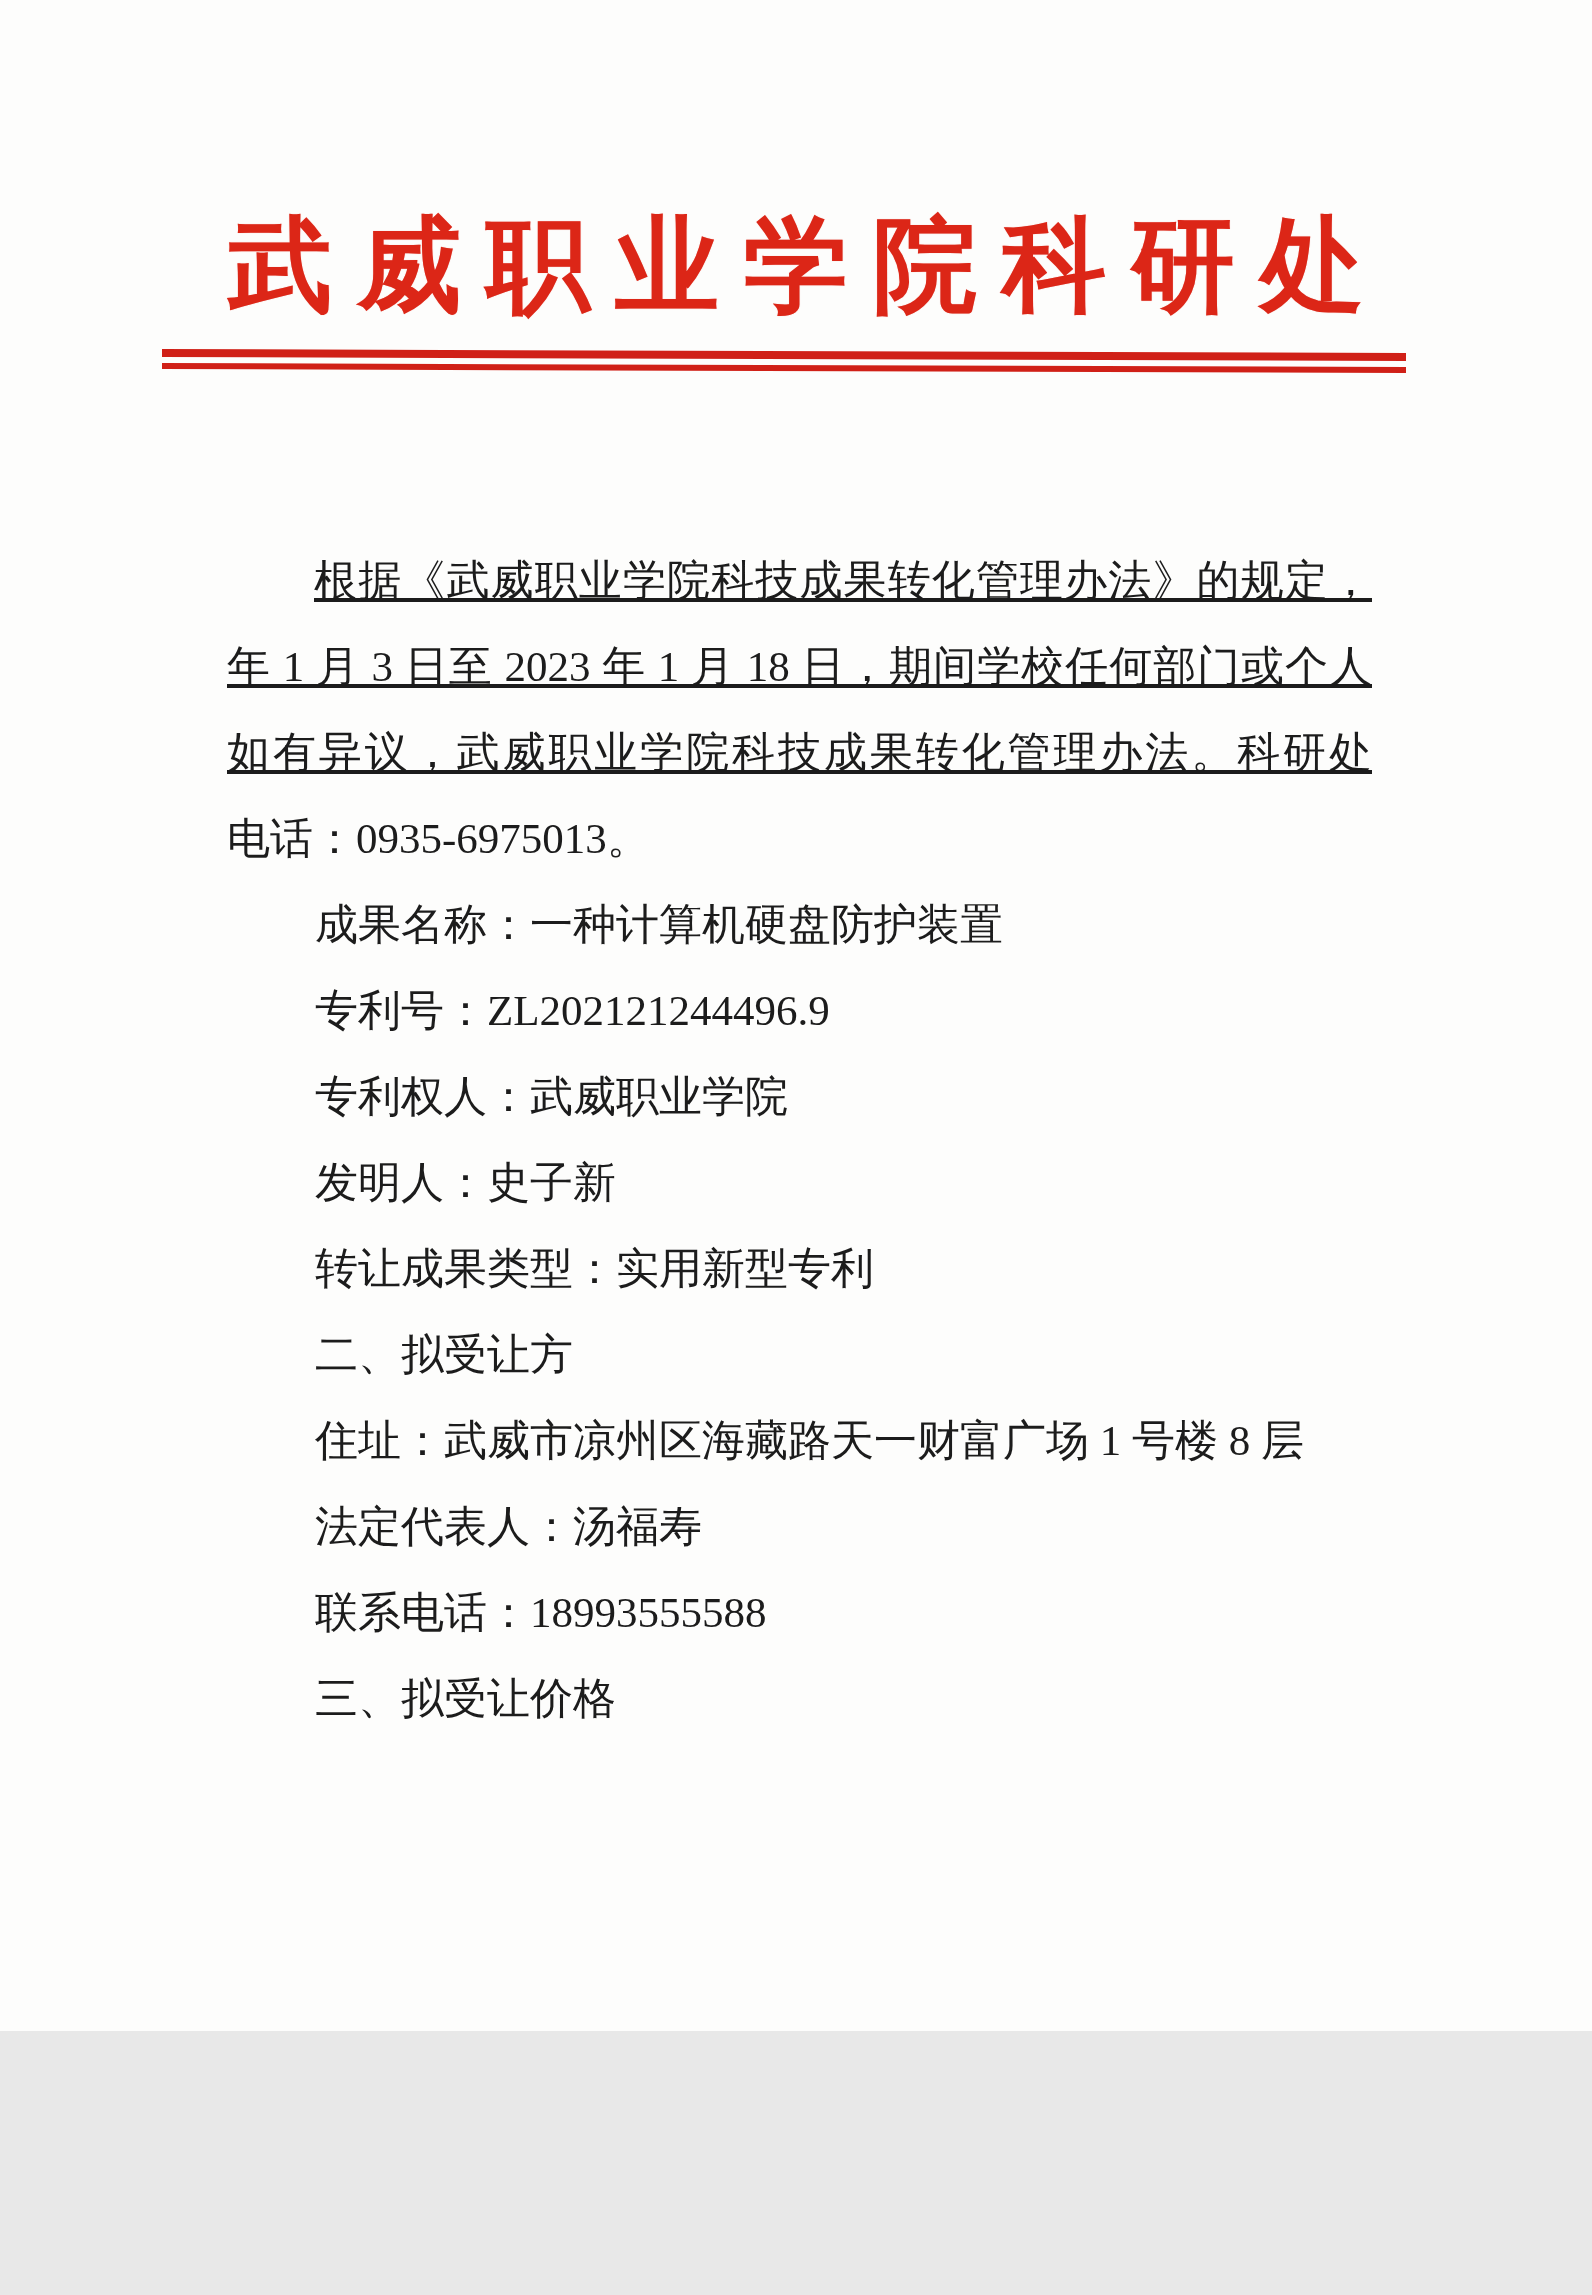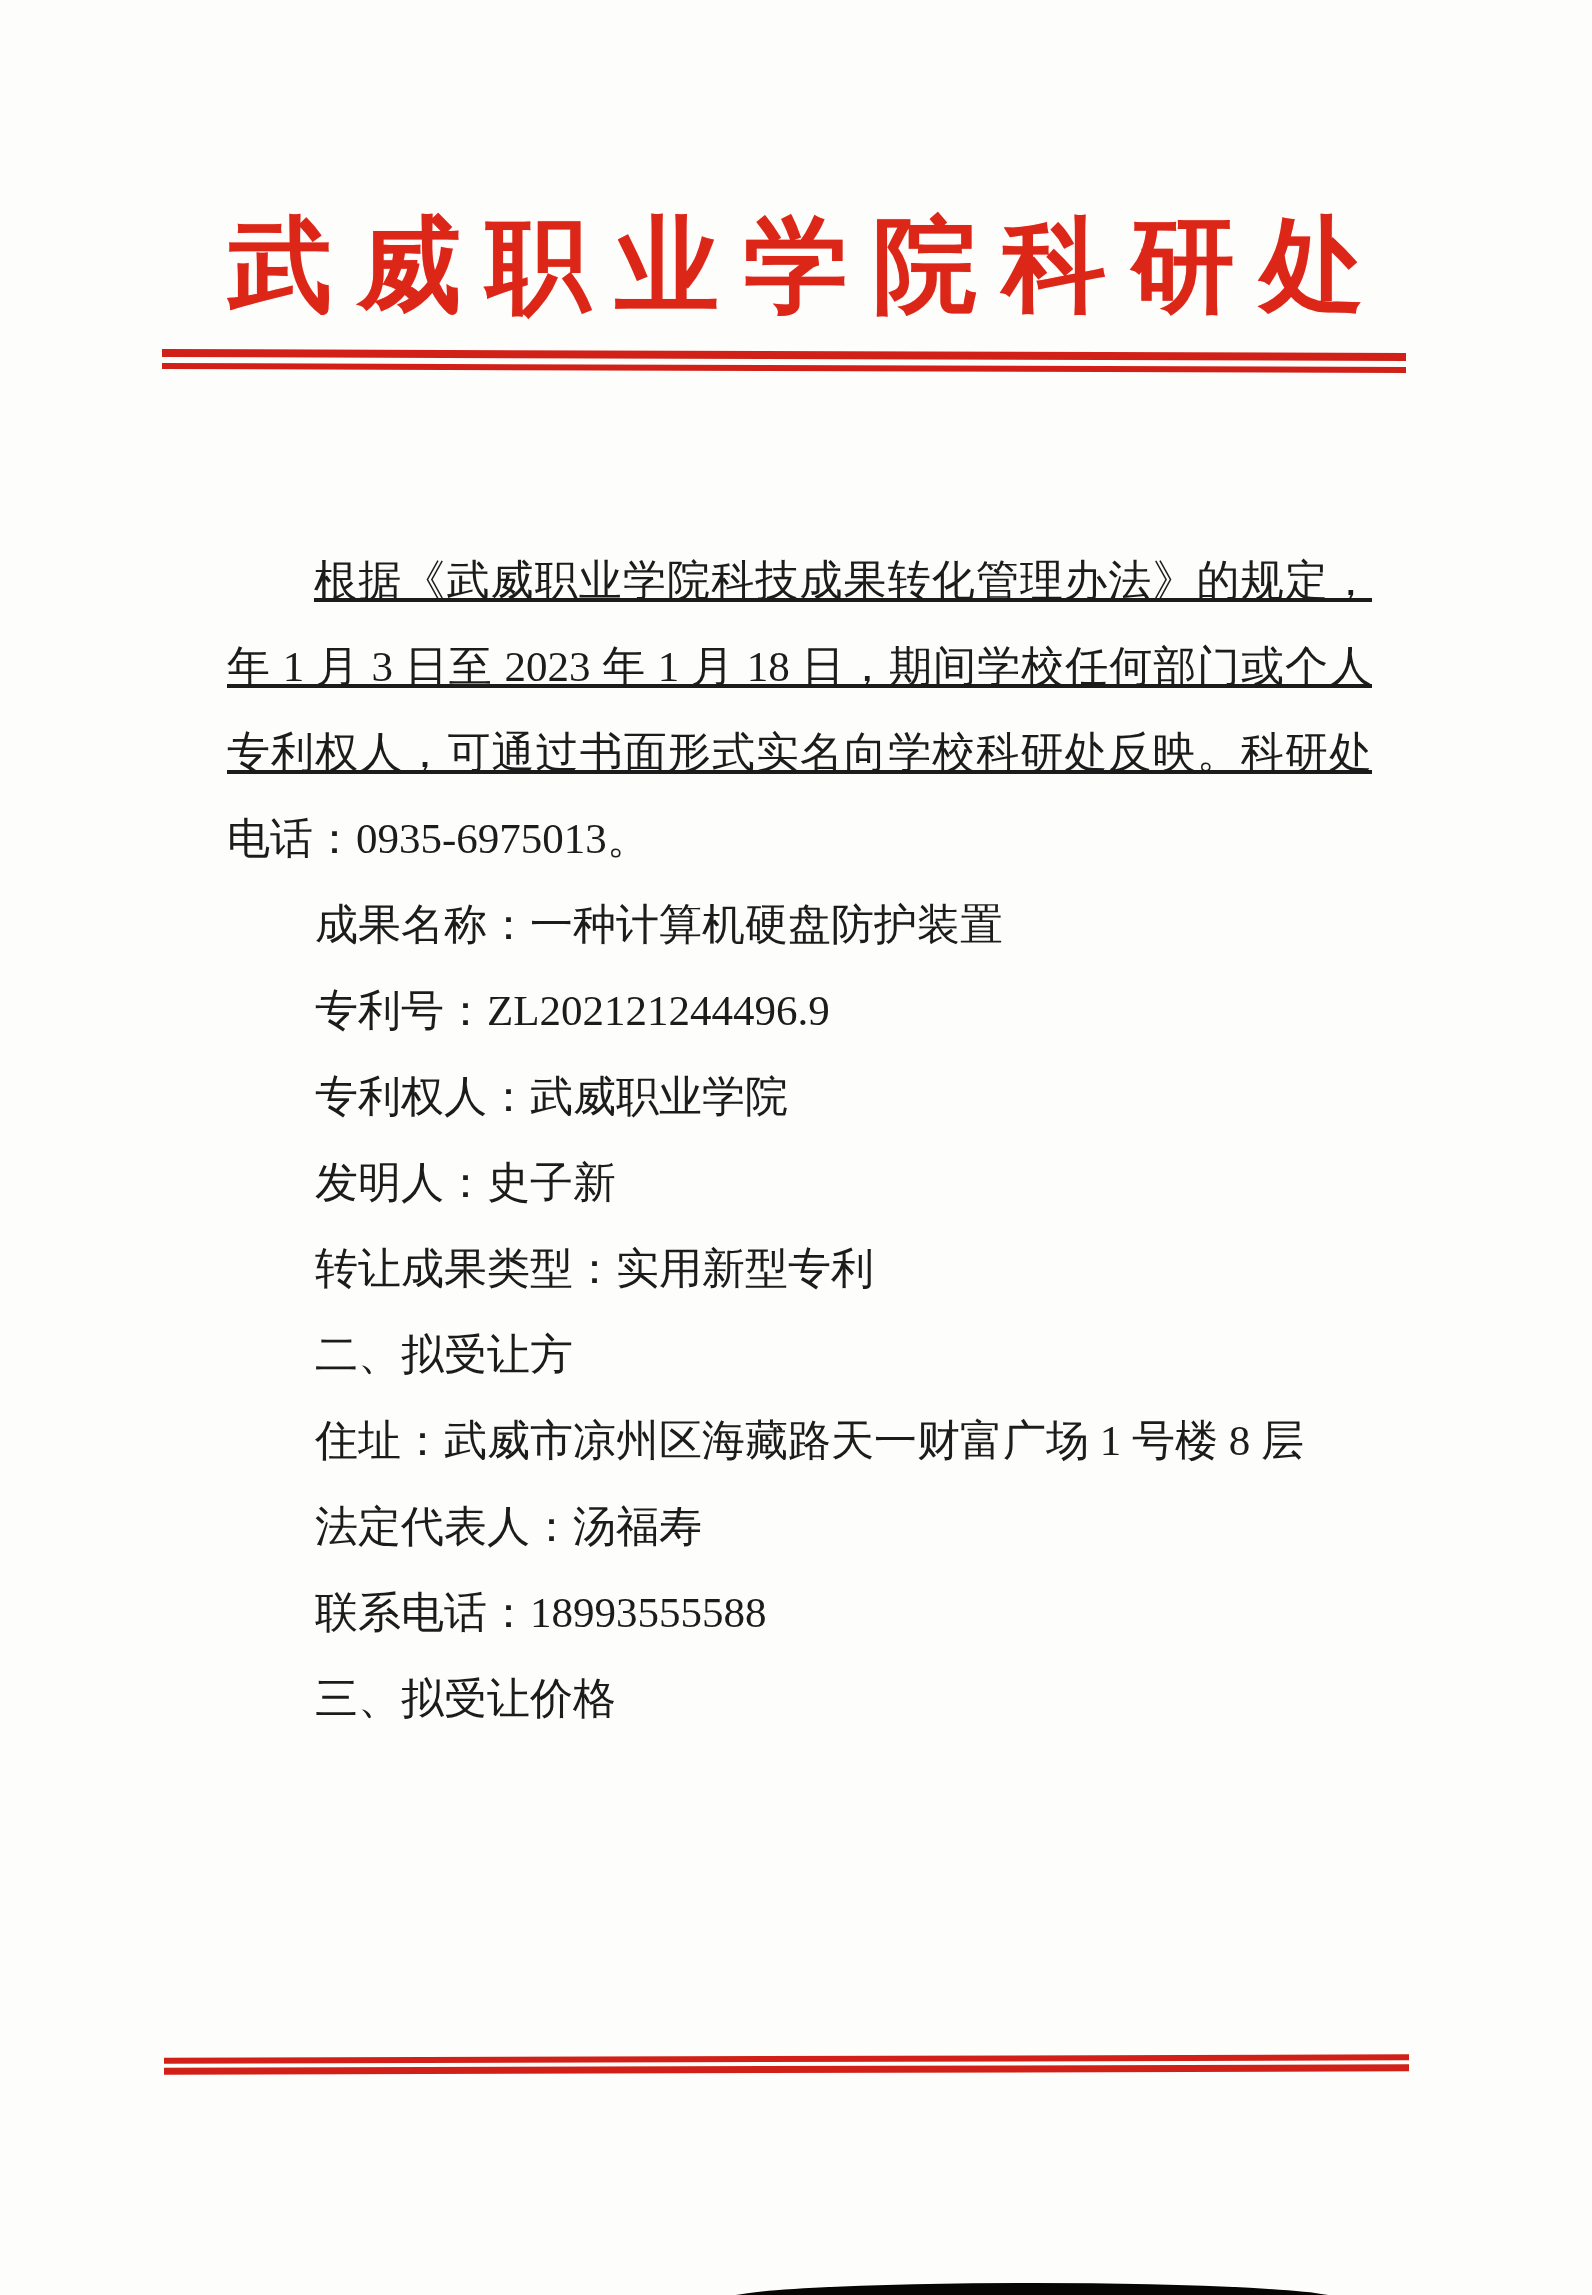--- a/index.html
+++ b/index.html
@@ -3,21 +3,21 @@
 <meta charset="utf-8">
 <style>
   html, body {
     margin: 0;
     padding: 0;
     background: #e8e8e8;
   }
   .page {
     position: relative;
     width: 1592px;
-    height: 2295px;
+    height: 2031px;
     margin: 0 auto;
     background: #fdfdfc;
     overflow: hidden;
     color: #1b1b1b;
     font-family: "Liberation Serif", "DejaVu Serif", serif;
   }
   
   .letterhead {
     position: absolute;
     top: 211px;
@@ -98,21 +98,21 @@
 
   <div class="letterhead">武威职业学院科研处</div>
 
   <div class="rule rule-header-top"></div>
   <div class="rule rule-header-bottom"></div>
 
 
   <div class="body-block">
     <div class="line just first-indent">根据《武威职业学院科技成果转化管理办法》的规定，</div>
     <div class="line just">年 1 月 3 日至 2023 年 1 月 18 日，期间学校任何部门或个人</div>
-    <div class="line just">专利权人，可通过书面形式实名向学校科研处反映。科研处</div>
+    <div class="line just">如有异议，武威职业学院科技成果转化管理办法。科研处</div>
     <div class="line">电话：0935-6975013。</div>
 
     <div class="line li">成果名称：一种计算机硬盘防护装置</div>
     <div class="line li">专利号：ZL202121244496.9</div>
     <div class="line li">专利权人：武威职业学院</div>
     <div class="line li">发明人：史子新</div>
     <div class="line li">转让成果类型：实用新型专利</div>
     <div class="line li">二、拟受让方</div>
     <div class="line li">住址：武威市凉州区海藏路天一财富广场 1 号楼 8 层</div>
     <div class="line li">法定代表人：汤福寿</div>

